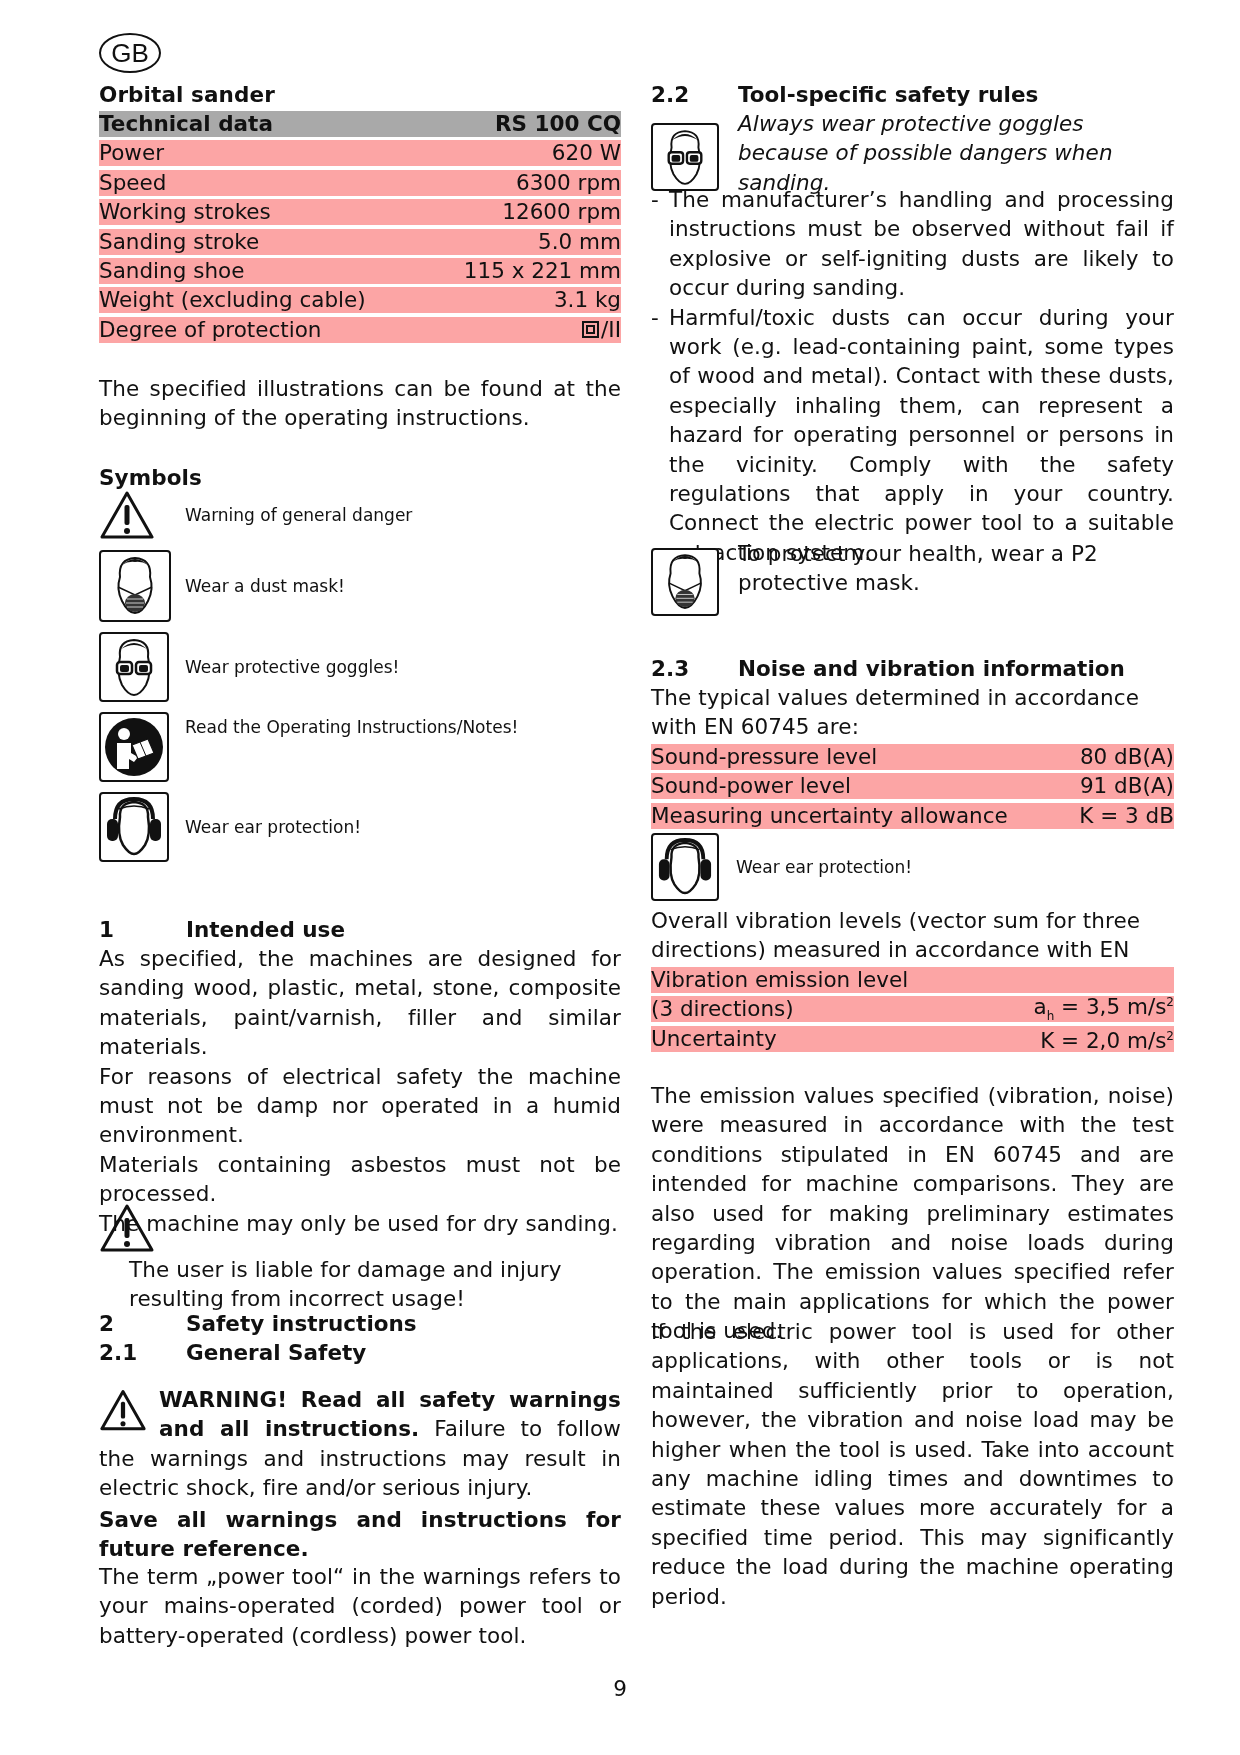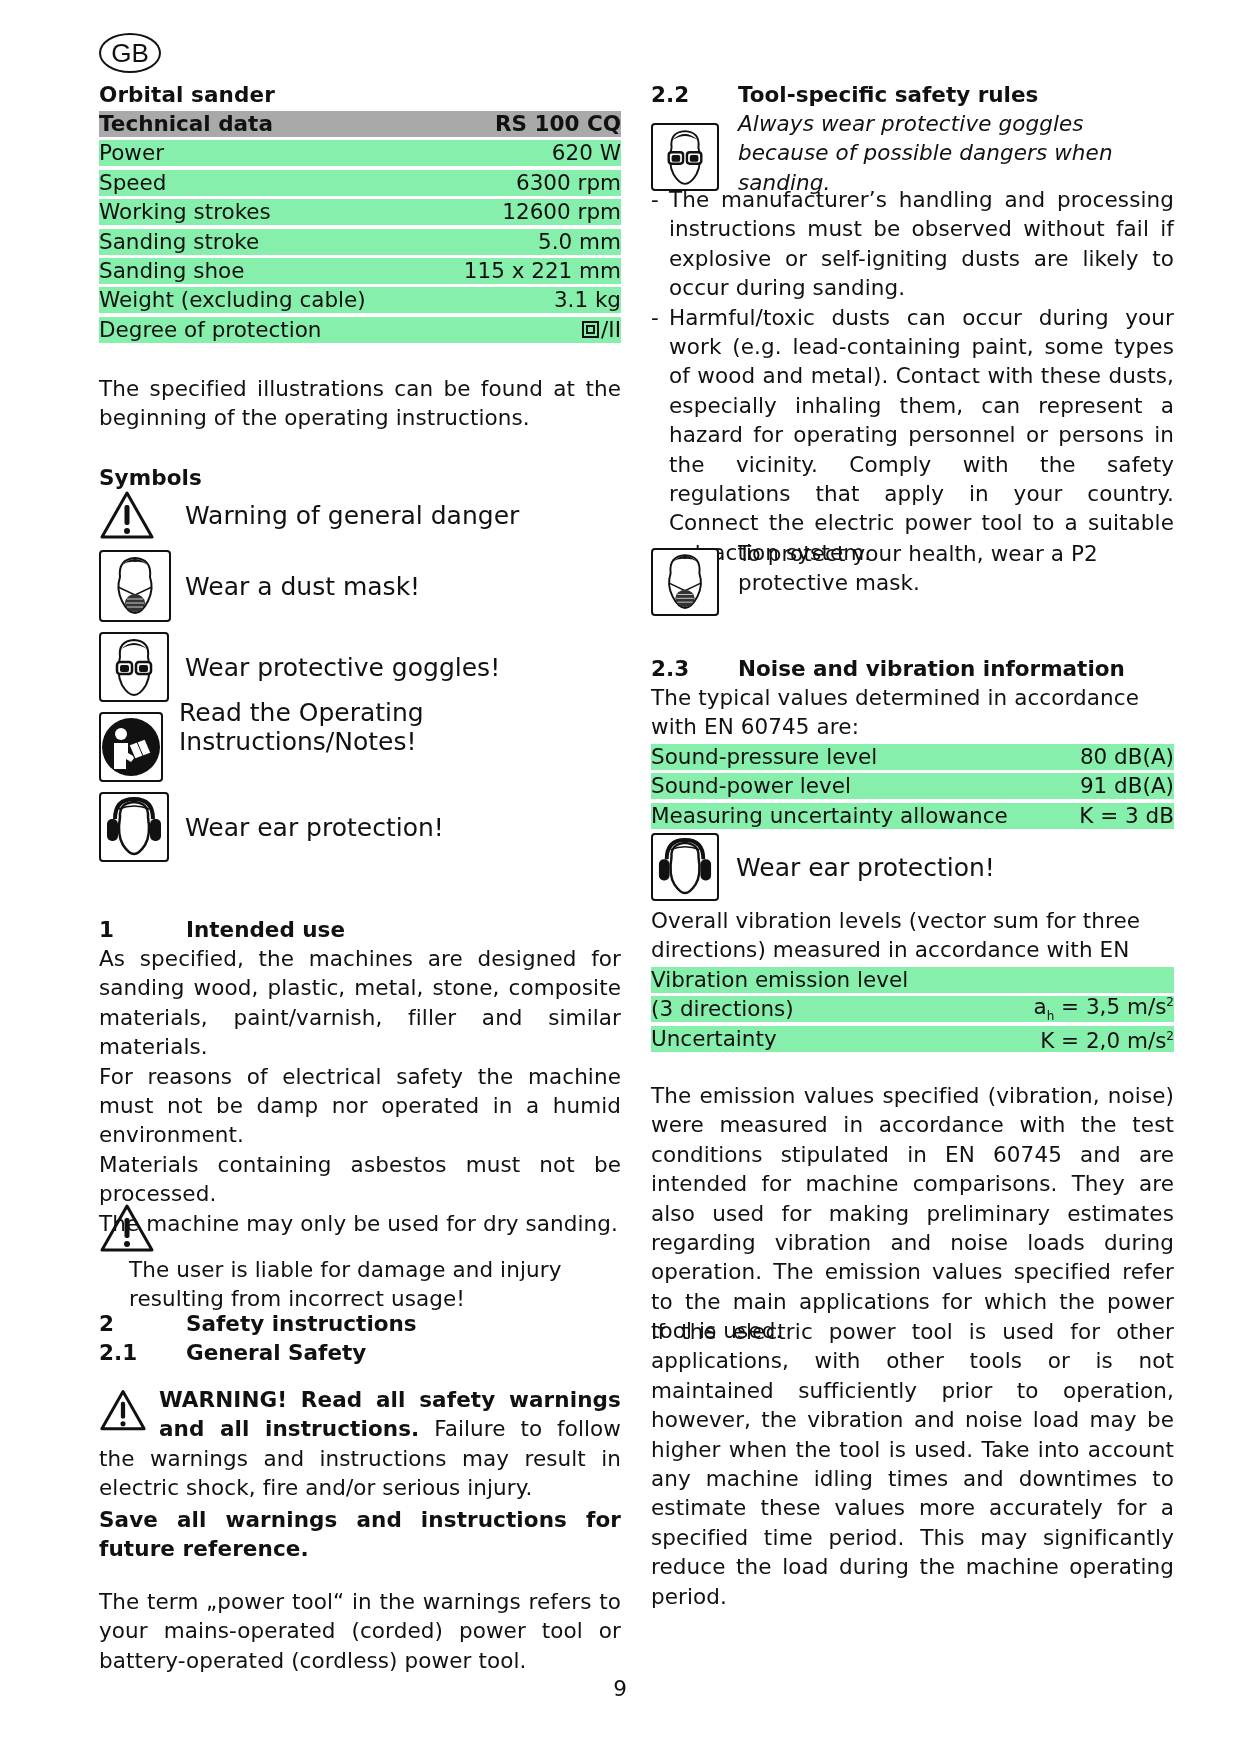--- a/index.html
+++ b/index.html
@@ -13,35 +13,35 @@
   .just { text-align: justify; }
   .b { font-weight: bold; }
   .abs { position: absolute; }
 
   .gb-badge { position: absolute; left: 99px; top: 33px; width: 62px; height: 40px;
               border: 2.5px solid #111; border-radius: 50%; box-sizing: border-box;
               display: flex; align-items: center; justify-content: center;
               font-size: 26px; font-family: "Liberation Sans", sans-serif; }
 
   .tbl-row { display: flex; justify-content: space-between; align-items: center;
-             background: #86efac; height: 26px; margin-bottom: 3.4px;
+             background: #fca5a5; height: 26px; margin-bottom: 3.4px;
              font-size: 21.5px; line-height: 26px; white-space: nowrap; }
   .tbl-row.head { background: #a9a9a9; font-weight: bold; }
   .tbl-row .v { text-align: right; }
   sub.h { font-size: 12px; vertical-align: -6px; }
   sup { font-size: 12px; vertical-align: 8px; }
 
   .heading { font-weight: bold; font-size: 21.5px; line-height: 29.4px; display: flex; }
   .heading .num { width: 87px; }
 
   .icon-box { width: 66px; height: 66px; border: 2.5px solid #111; border-radius: 4px;
               box-sizing: border-box; display: flex; align-items: center; justify-content: center;
               background: #fff; }
   .sym-row { display: flex; align-items: center; }
-  .sym-row .lbl { margin-left: 20px; font-size: 25px; }
+  .sym-row .lbl { margin-left: 20px; font-size: 17px; }
 
   .bullet { display: flex; }
   .bullet .dash { width: 18px; flex: none; }
   .bullet .body { flex: 1; }
 
   .page-num { position: absolute; left: 0; width: 1240px; top: 1676px; text-align: center; font-size: 21.5px; }
 </style>
 </head>
 <body>
 
@@ -194,21 +194,21 @@
 
     <div class="abs txt just" style="top:1385px;left:0;width:522px;">
       <svg width="48" height="44" viewBox="0 0 56 52" style="float:left;margin:4px 12px 0 0;">
         <path d="M28 3 L53 47 L3 47 Z" fill="none" stroke="#111" stroke-width="3.5" stroke-linejoin="round"></path>
         <rect x="25.5" y="15" width="5" height="20" rx="2" fill="#111"></rect>
         <circle cx="28" cy="41" r="3" fill="#111"></circle>
       </svg>
       <span class="b">WARNING! Read all safety warnings and all instructions.</span><span> Failure to follow the warnings and instructions may result in electric shock, fire and/or serious injury.</span>
     </div>
     <div class="abs txt just b" style="top:1505px;left:0;width:522px;">Save all warnings and instructions for future reference.</div>
-    <div class="abs txt just" style="top:1562px;left:0;width:522px;margin-top:25px;">The term „power tool“ in the warnings refers to your mains-operated (corded) power tool or battery-operated (cordless) power tool.</div>
+    <div class="abs txt just" style="top:1562px;left:0;width:522px;">The term „power tool“ in the warnings refers to your mains-operated (corded) power tool or battery-operated (cordless) power tool.</div>
   </div>
 
   <div class="col col-right">
 
     <div class="abs heading" style="top:80px;left:0;">
       <span class="num">2.2</span>
       <span>Tool-specific safety rules</span>
     </div>
 
     <div class="abs" style="top:123px;left:0;">

